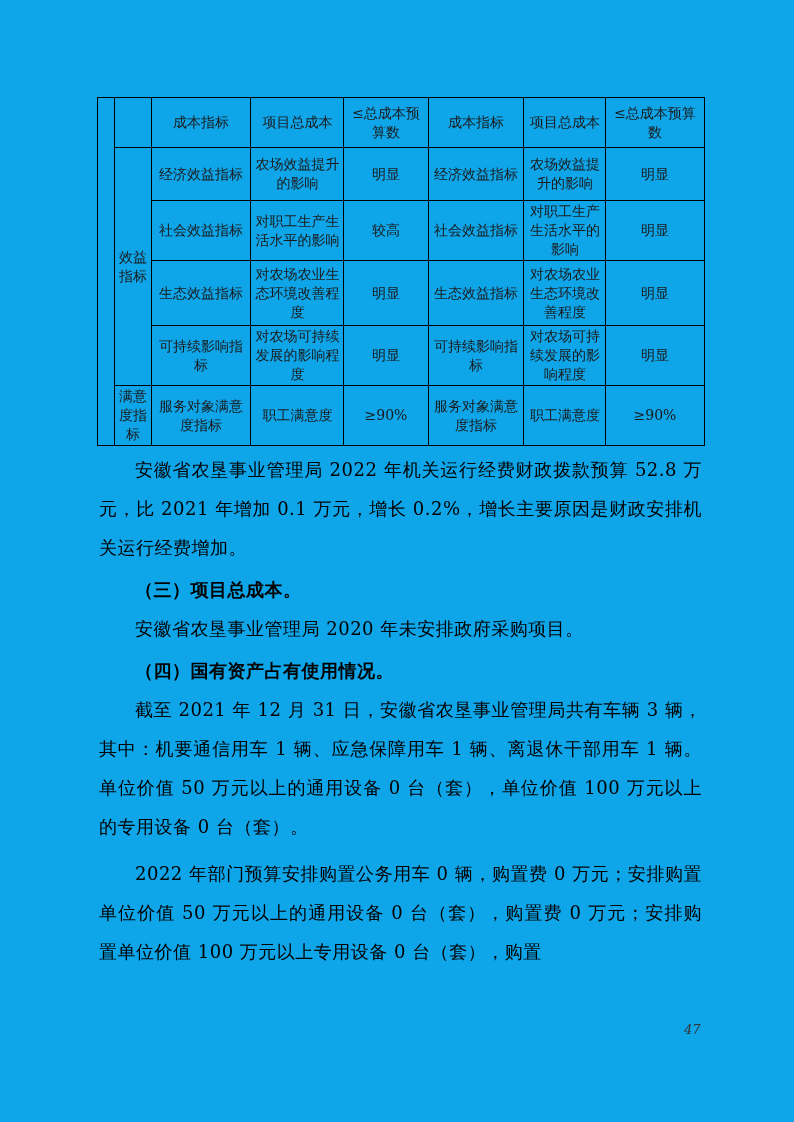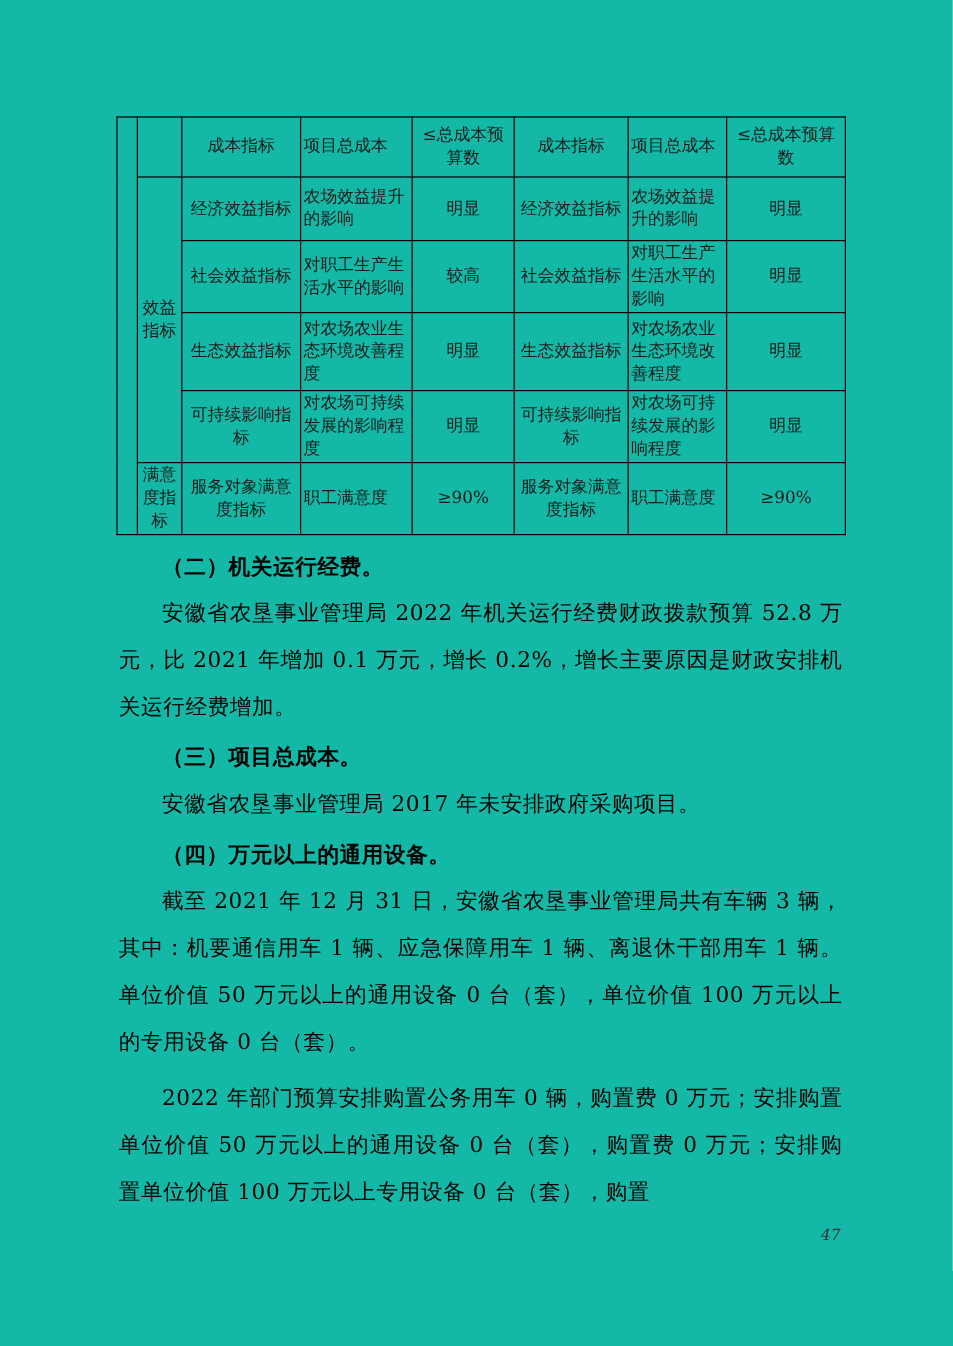--- a/index.html
+++ b/index.html
@@ -2,21 +2,21 @@
 <html><head>
 <meta charset="utf-8">
 <style>
   * { box-sizing: border-box; }
   html, body { margin: 0; padding: 0; background: #e8e8e8; }
   .page {
     position: relative;
     width: 794px;
     height: 1122px;
     margin: 0 auto;
-    background: #14b8a6;
+    background: #0ea5e9;
     font-family: "DejaVu Serif", "Liberation Serif", serif;
     color: #000000;
     overflow: hidden;
   }
 
   
   table.perf {
     position: absolute;
     left: 97px;
     top: 97px;
@@ -28,21 +28,21 @@
     color: #1a1a1a;
   }
   table.perf td {
     border: 1px solid #000000;
     text-align: center;
     vertical-align: middle;
     padding: 1px 3px;
     word-break: break-all;
     overflow: hidden;
   }
-  table.perf td.cellL { text-align: left; padding: 1px 1px 1px 2px; }
+  table.perf td.cellL { text-align: center; padding: 1px 1px 1px 2px; }
   table.perf td.c4 { padding: 1px 3px; }
   table.perf td.c7 { padding: 1px 4px; }
   tr.rh  { height: 50px; }
   tr.r1  { height: 53px; }
   tr.r2  { height: 57px; }
   tr.r3  { height: 65px; }
   tr.r4  { height: 58px; margin-top: 43px; }
   tr.r5  { height: 53px; }
 
   
@@ -144,24 +144,23 @@
         <td class="cellL">职工满意度</td>
         <td class="c4">≥90%</td>
         <td>服务对象满意度指标</td>
         <td class="cellL">职工满意度</td>
         <td class="c7">≥90%</td>
       </tr>
     </tbody>
   </table>
 
   <div class="content">
-    <h3 class="section-heading">（二）机关运行经费。</h3>
     <p>安徽省农垦事业管理局 2022 年机关运行经费财政拨款预算 52.8 万元，比 2021 年增加 0.1 万元，增长 0.2%，增长主要原因是财政安排机关运行经费增加。</p>
     <h3 class="section-heading">（三）项目总成本。</h3>
-    <p>安徽省农垦事业管理局 2017 年未安排政府采购项目。</p>
-    <h3 class="section-heading">（四）万元以上的通用设备。</h3>
+    <p>安徽省农垦事业管理局 2020 年未安排政府采购项目。</p>
+    <h3 class="section-heading">（四）国有资产占有使用情况。</h3>
     <p>截至 2021 年 12 月 31 日，安徽省农垦事业管理局共有车辆 3 辆，其中：机要通信用车 1 辆、应急保障用车 1 辆、离退休干部用车 1 辆。单位价值 50 万元以上的通用设备 0 台（套），单位价值 100 万元以上的专用设备 0 台（套）。</p>
     <p class="gap">2022 年部门预算安排购置公务用车 0 辆，购置费 0 万元；安排购置单位价值 50 万元以上的通用设备 0 台（套），购置费 0 万元；安排购置单位价值 100 万元以上专用设备 0 台（套），购置</p>
   </div>
 
   <div class="page-number">47</div>
 
 </div>
 
 </body></html>

